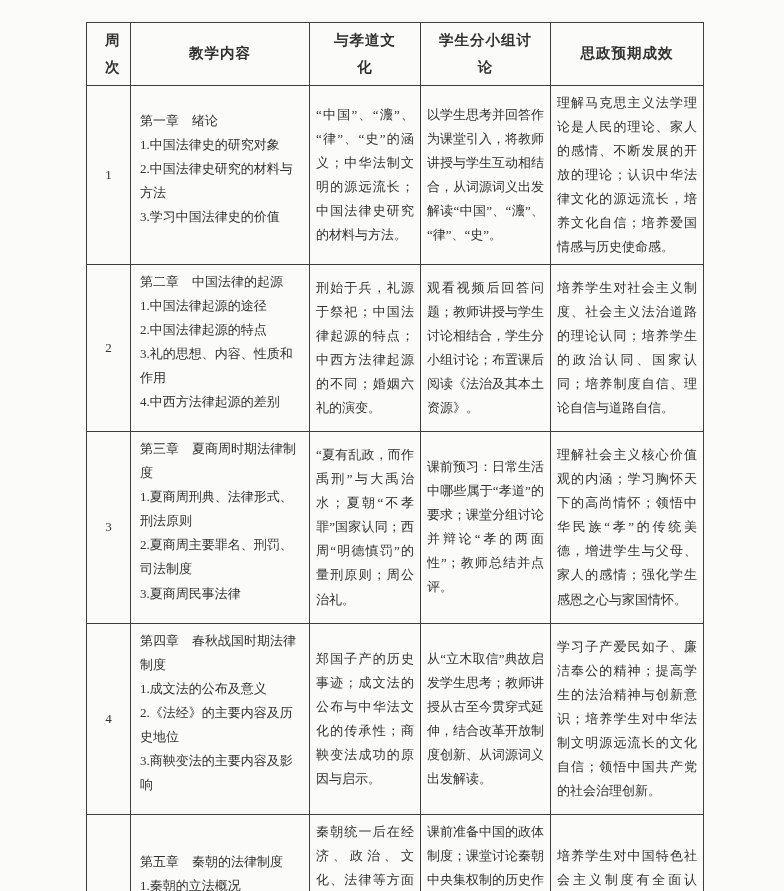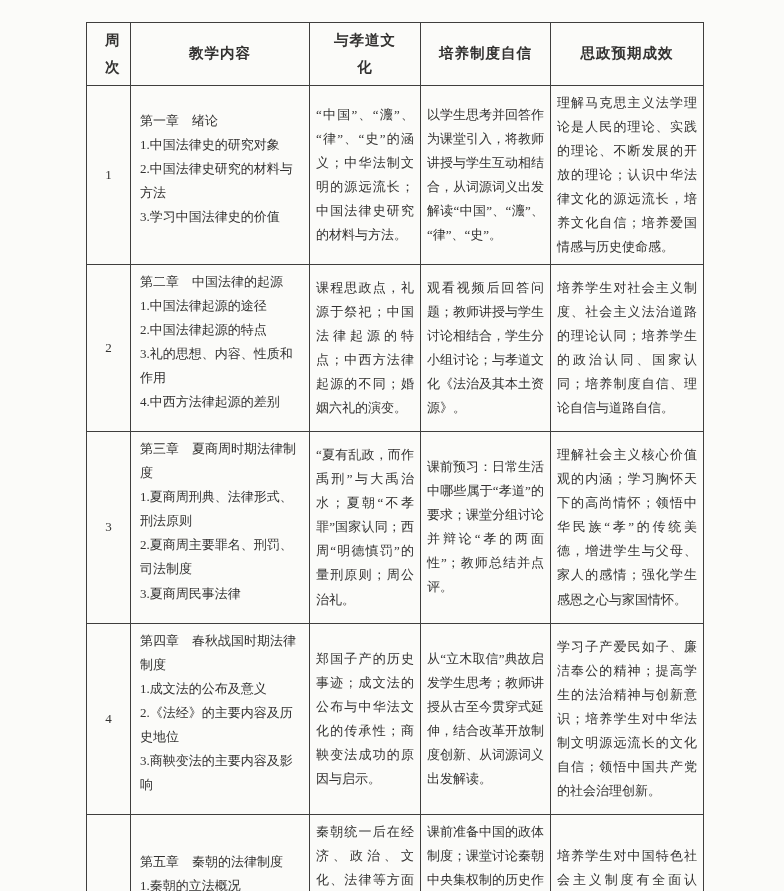--- a/index.html
+++ b/index.html
@@ -78,44 +78,44 @@
         <col class="c-content">
         <col class="c-ideo">
         <col class="c-method">
         <col class="c-outcome">
     </colgroup>
     <thead>
       <tr>
         <th>周次</th>
         <th>教学内容</th>
         <th>与孝道文化</th>
-        <th>培养制度自信</th>
+        <th>学生分小组讨论</th>
         <th>思政预期成效</th>
       </tr>
     </thead>
     <tbody>
       <tr class="r1">
         <td class="week">1</td>
         <td class="content">第一章　绪论
 1.中国法律史的研究对象
 2.中国法律史研究的材料与方法
 3.学习中国法律史的价值</td>
         <td class="just">“中国”、“灋”、“律”、“史”的涵义；中华法制文明的源远流长；中国法律史研究的材料与方法。</td>
         <td class="just">以学生思考并回答作为课堂引入，将教师讲授与学生互动相结合，从词源词义出发解读“中国”、“灋”、“律”、“史”。</td>
-        <td class="just">理解马克思主义法学理论是人民的理论、实践的理论、不断发展的开放的理论；认识中华法律文化的源远流长，培养文化自信；培养爱国情感与历史使命感。</td>
+        <td class="just">理解马克思主义法学理论是人民的理论、家人的感情、不断发展的开放的理论；认识中华法律文化的源远流长，培养文化自信；培养爱国情感与历史使命感。</td>
       </tr>
       <tr class="r2">
         <td class="week">2</td>
         <td class="content">第二章　中国法律的起源
 1.中国法律起源的途径
 2.中国法律起源的特点
 3.礼的思想、内容、性质和作用
 4.中西方法律起源的差别</td>
-        <td class="just">课程思政点，礼源于祭祀；中国法律起源的特点；中西方法律起源的不同；婚姻六礼的演变。</td>
-        <td class="just">观看视频后回答问题；教师讲授与学生讨论相结合，学生分小组讨论；与孝道文化《法治及其本土资源》。</td>
+        <td class="just">刑始于兵，礼源于祭祀；中国法律起源的特点；中西方法律起源的不同；婚姻六礼的演变。</td>
+        <td class="just">观看视频后回答问题；教师讲授与学生讨论相结合，学生分小组讨论；布置课后阅读《法治及其本土资源》。</td>
         <td class="just">培养学生对社会主义制度、社会主义法治道路的理论认同；培养学生的政治认同、国家认同；培养制度自信、理论自信与道路自信。</td>
       </tr>
       <tr class="r3">
         <td class="week">3</td>
         <td class="content">第三章　夏商周时期法律制度
 1.夏商周刑典、法律形式、刑法原则
 2.夏商周主要罪名、刑罚、司法制度
 3.夏商周民事法律</td>
         <td class="just">“夏有乱政，而作禹刑”与大禹治水；夏朝“不孝罪”国家认同；西周“明德慎罚”的量刑原则；周公治礼。</td>
         <td class="just">课前预习：日常生活中哪些属于“孝道”的要求；课堂分组讨论并辩论“孝的两面性”；教师总结并点评。</td>

